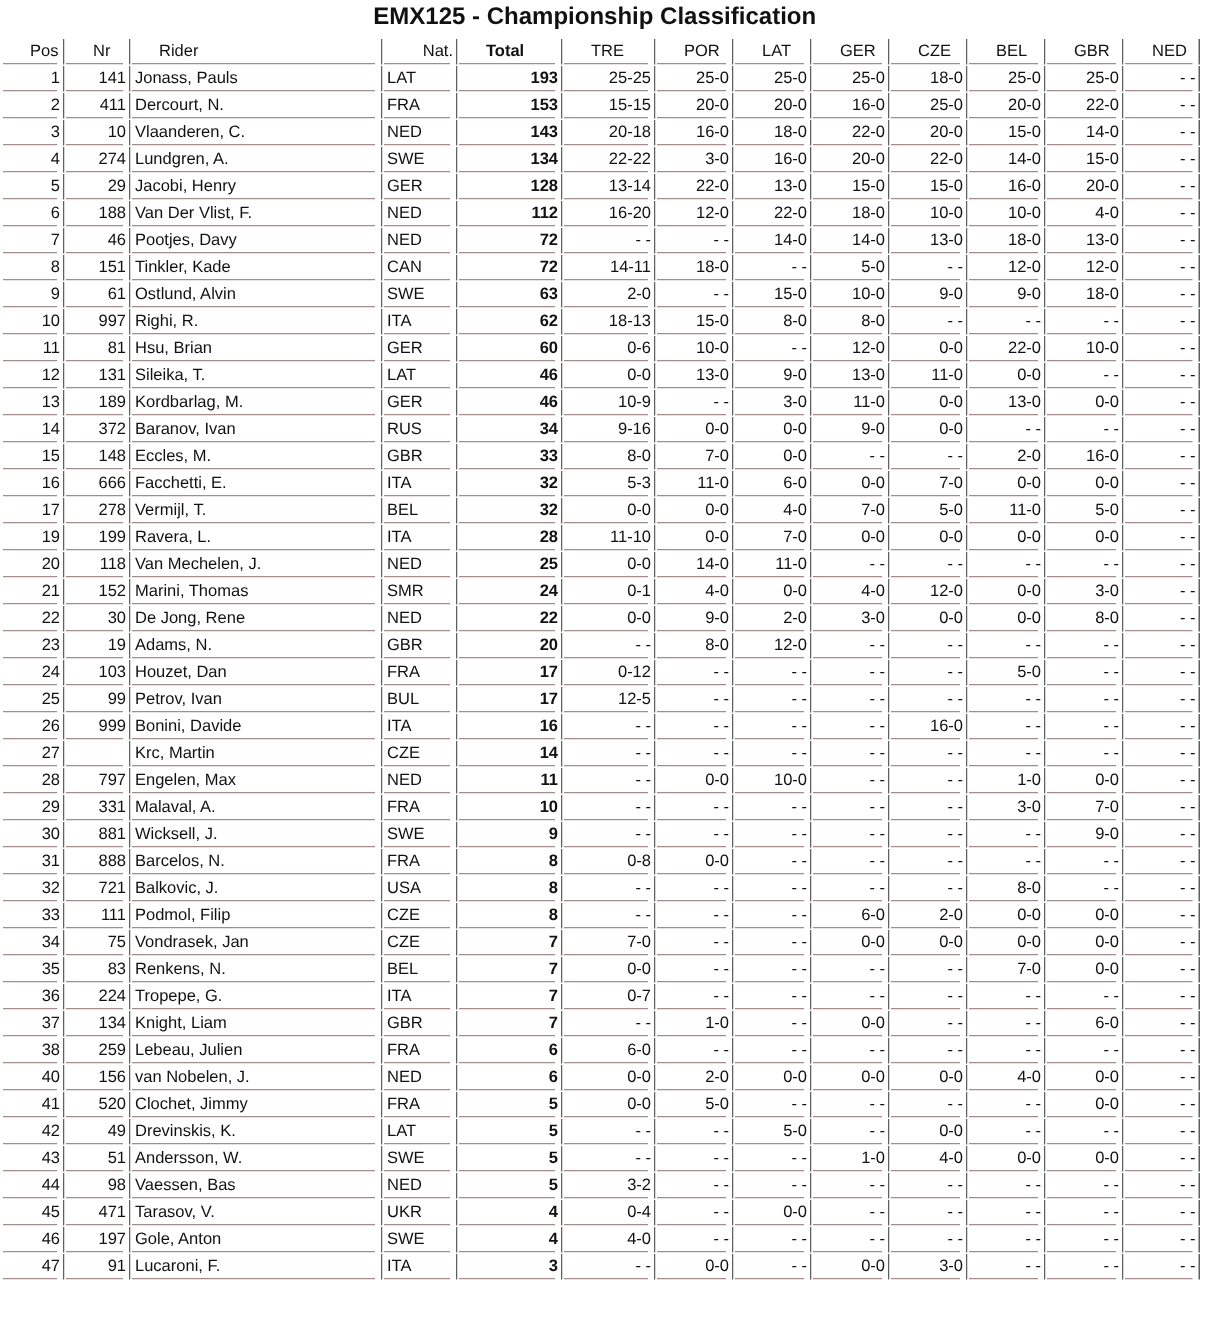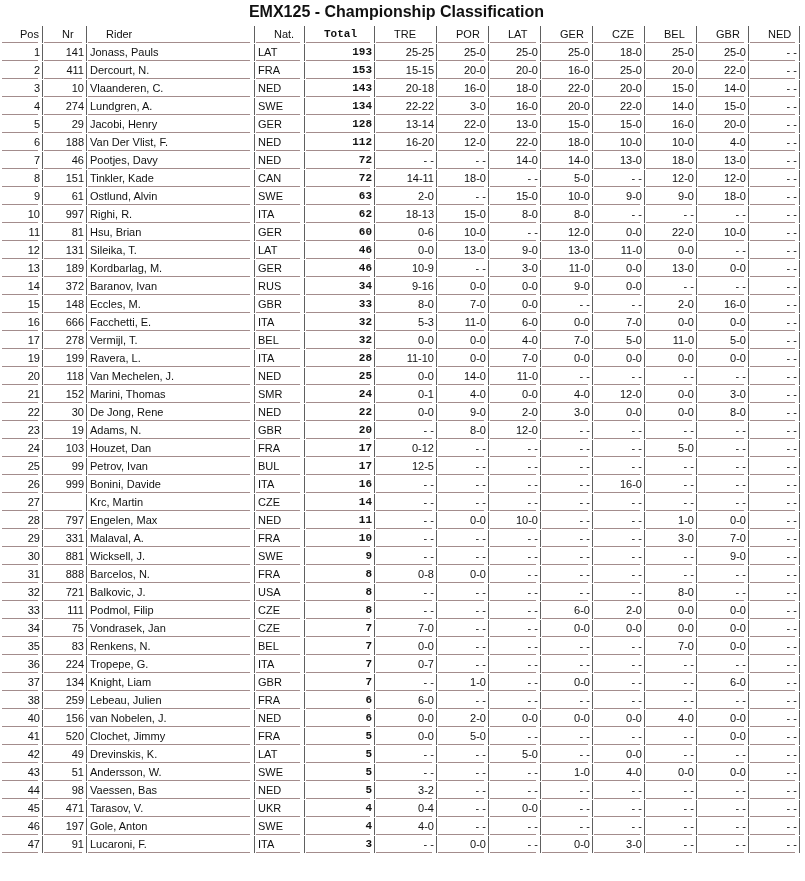--- a/index.html
+++ b/index.html
@@ -60,22 +60,22 @@
     right: 0;
     top: 1px;
     bottom: -1px;
     width: 1px;
     background: #606060;
   }
   
   .c0 { width: 42px; }
   .c1 { width: 44px; }
   .c2 { width: 168px; }
-  .c3 { width: 50px; }
-  .c4 { width: 70px; font-family: Liberation Mono, monospace; }
+  .c3 { width: 50px; text-align: right; }
+  .c4 { width: 70px; }
   .c5 { width: 62px; margin-top: 11px; }
   .c6, .c7, .c8, .c9, .c10, .c11 { width: 52px; }
   .c12 { width: 51px; }
   
   th { text-align: left; padding-left: 19px; }
   th.c4 { font-weight: bold; }
   td.c0, td.c1, td.c4, td.c5, td.c6, td.c7, td.c8,
   td.c9, td.c10, td.c11, td.c12 { text-align: right; }
   td.c2, td.c3 { text-align: left; }
   td.c4 { font-weight: bold; }

